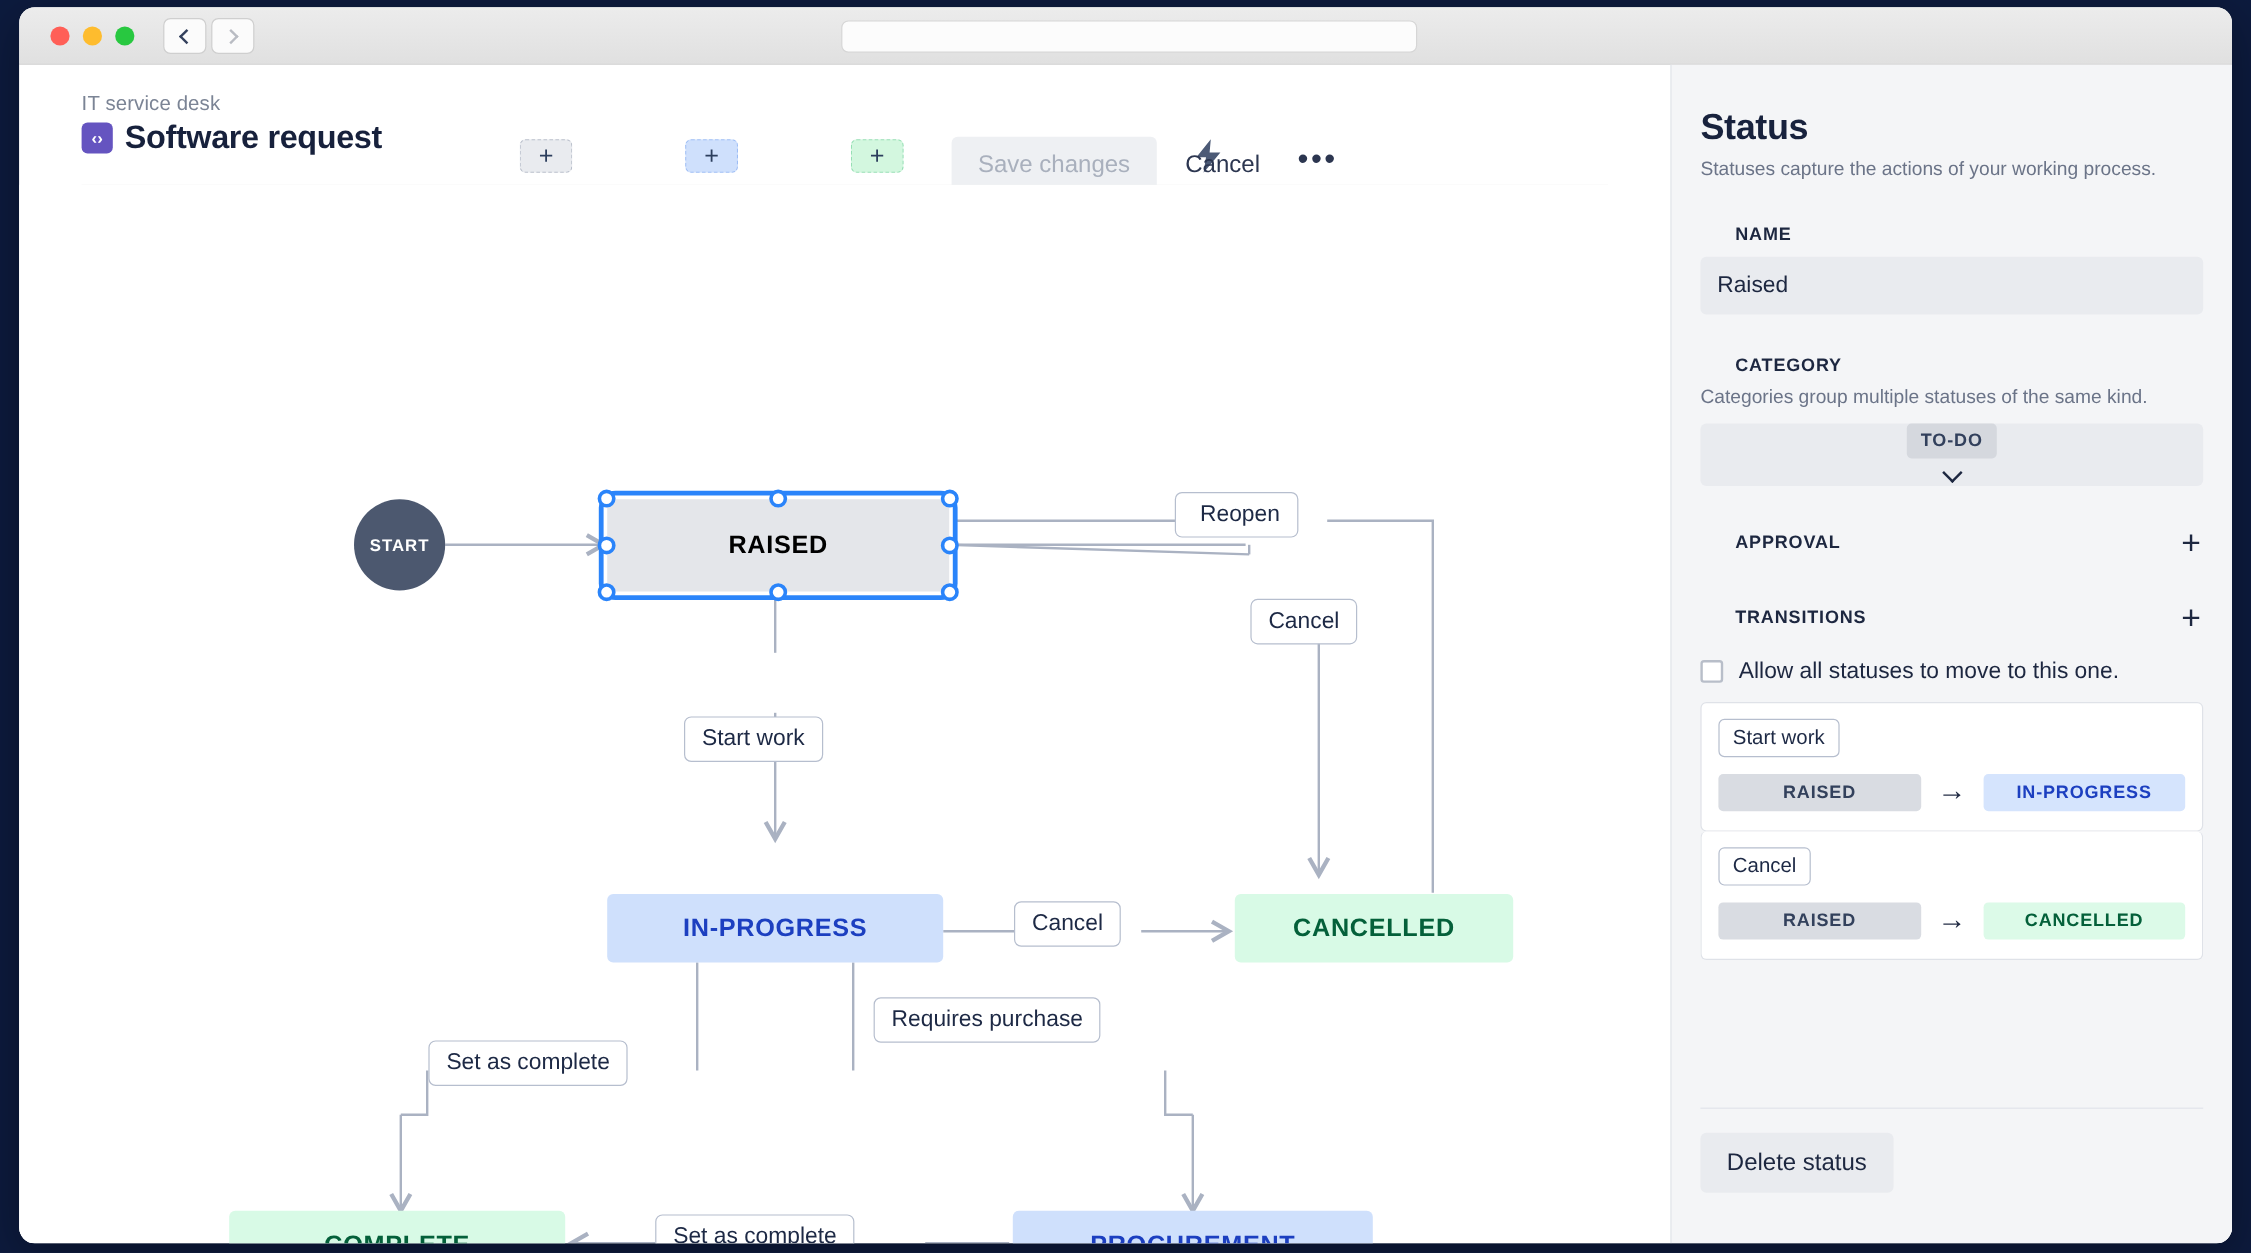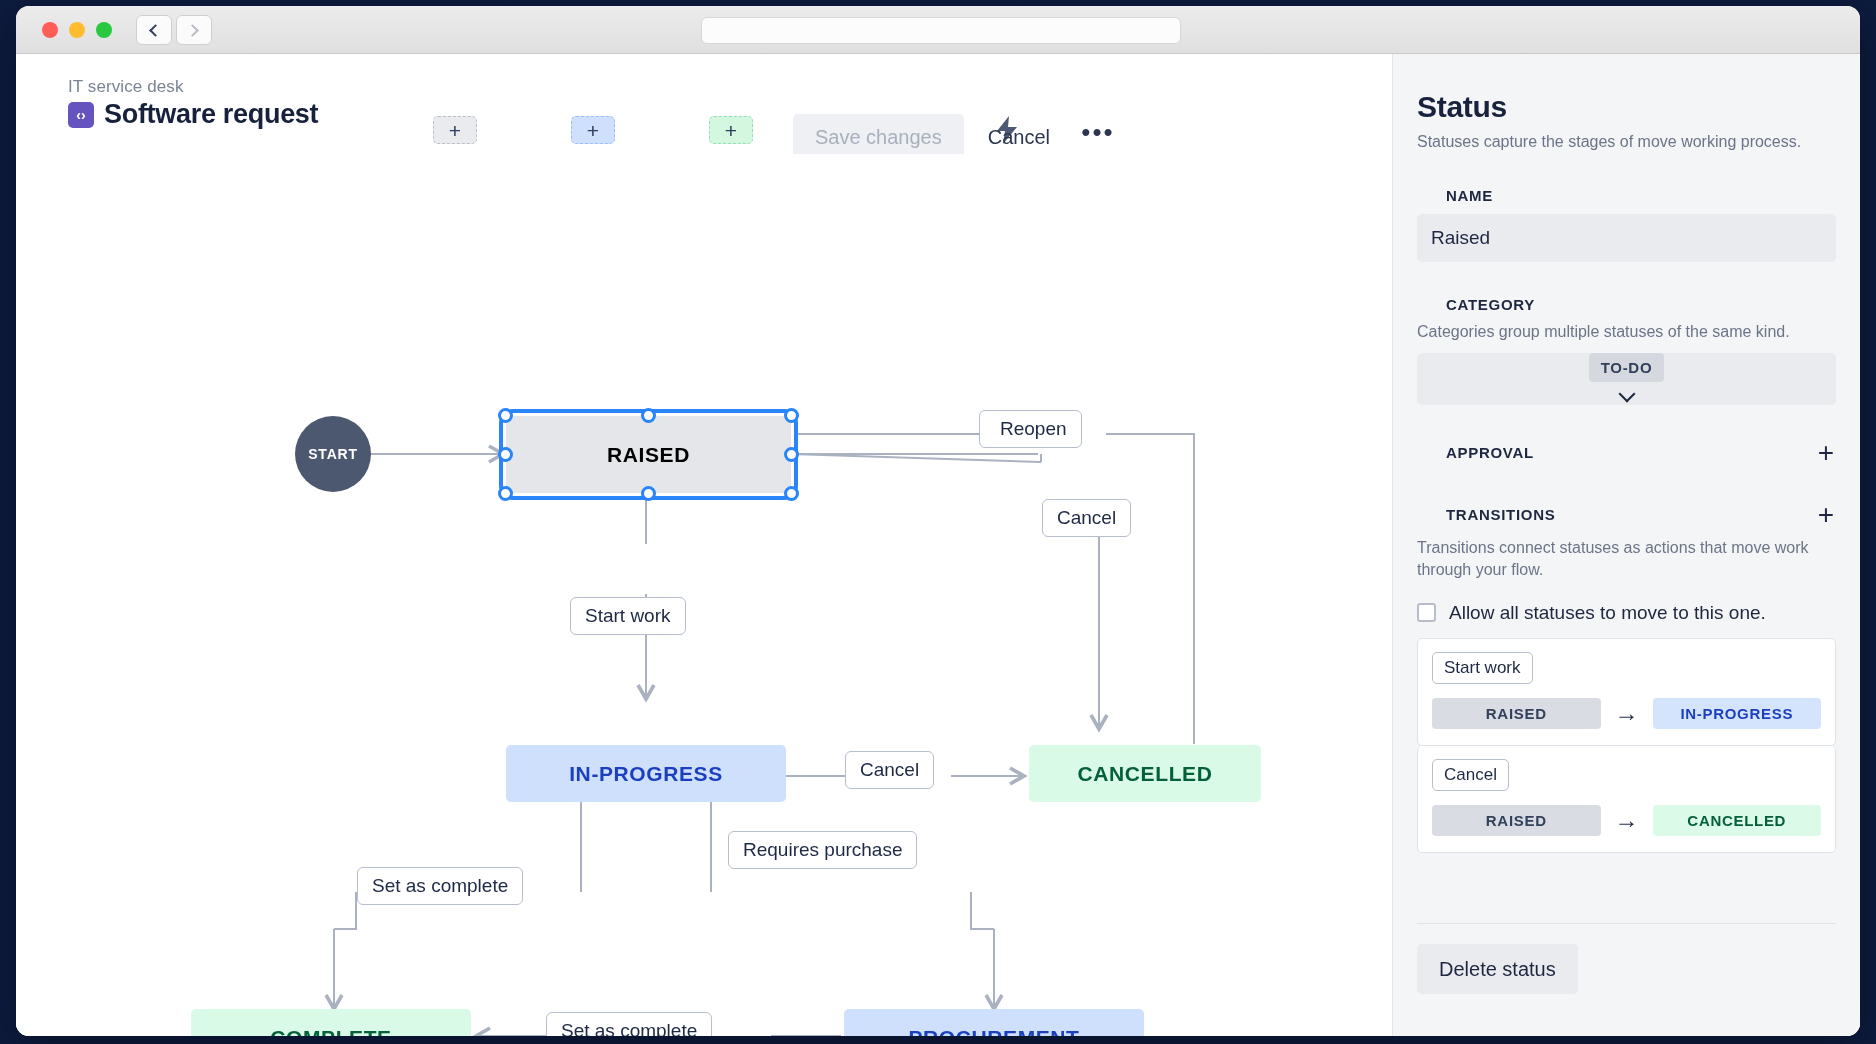--- a/index.html
+++ b/index.html
@@ -379,21 +379,21 @@
           <div class="edge-label" style="left:554px; top:443px;">Start work</div>
           <div class="edge-label" style="left:829px; top:597px;">Cancel</div>
           <div class="edge-label" style="left:341px; top:713px;">Set as complete</div>
           <div class="edge-label" style="left:712px; top:677px;">Requires purchase</div>
           <div class="edge-label" style="left:530px; top:858px;">Set as complete</div>
         </div>
       </div>
 
       <div class="panel">
         <h1>Status</h1>
-        <div class="sub">Statuses capture the stages of move working process.</div>
+        <div class="sub">Statuses capture the actions of your working process.</div>
 
         <div class="sec-label">NAME</div>
         <div class="field">
           <span>Raised</span>
         </div>
 
         <div class="sec-label">CATEGORY</div>
         <div class="hint">Categories group multiple statuses of the same kind.</div>
         <div class="select">
           <span class="chip">TO-DO</span>
@@ -402,21 +402,20 @@
 
         <div class="sec-row">
           <div class="sec-label">APPROVAL</div>
           <button class="plus-btn">+</button>
         </div>
 
         <div class="sec-row">
           <div class="sec-label">TRANSITIONS</div>
           <button class="plus-btn">+</button>
         </div>
-        <div class="hint">Transitions connect statuses as actions that move work through your flow.</div>
 
         <div class="checkline">
           <span class="checkbox"></span>
           <span class="checklabel">Allow all statuses to move to this one.</span>
         </div>
 
         <div class="tcard">
           <span class="tname">Start work</span>
           <div class="tflow">
             <span class="tstat grey">RAISED</span>

